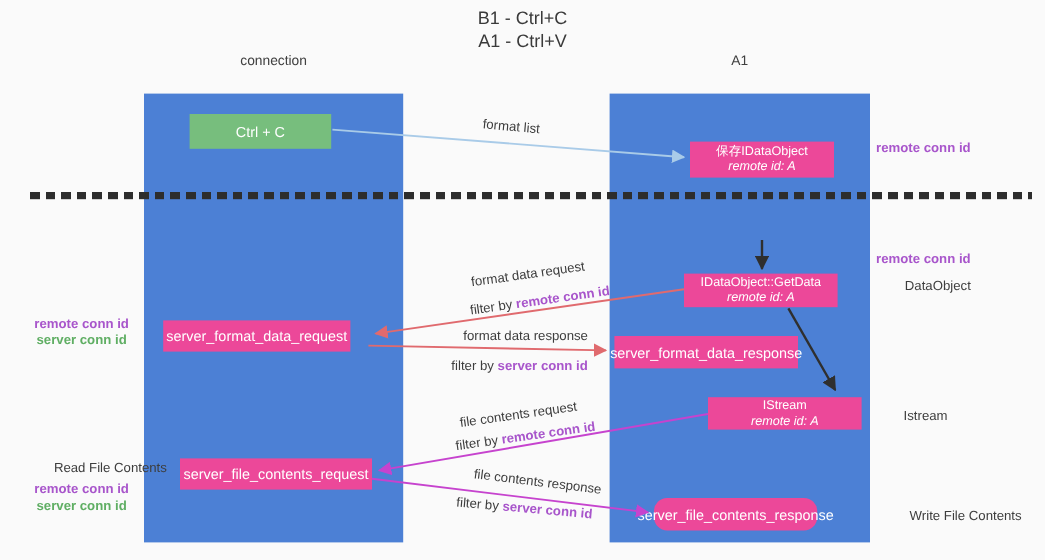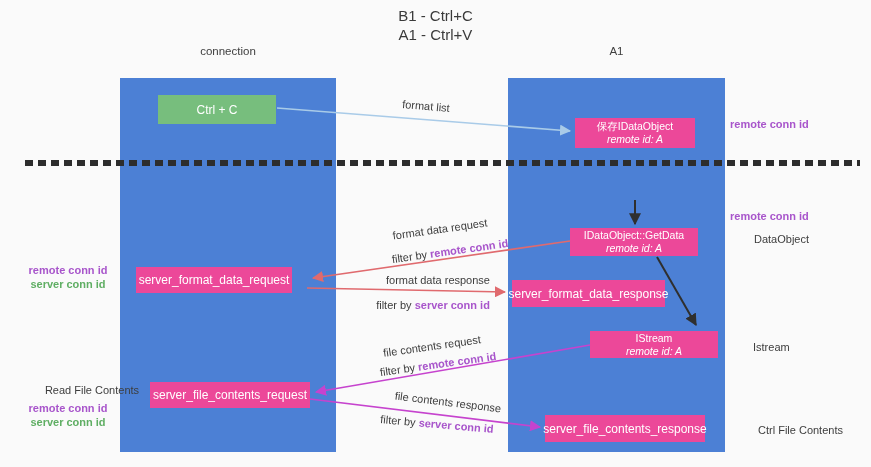--- a/index.html
+++ b/index.html
@@ -84,21 +84,21 @@
 
   <div class="node orange" style="left:590px;top:331px;width:128px;height:27px;">
     <div class="l1">IStream</div>
     <div class="l2">remote id: A</div>
   </div>
 
   <div class="node orange" style="left:150px;top:382px;width:160px;height:26px;">
     <div class="single">server_file_contents_request</div>
   </div>
 
-  <div class="node orange" style="left:545px;top:415px;width:160px;height:27px;">
+  <div class="node orange" style="left:545px;top:415px;width:136px;height:27px;border-radius:11px;">
     <div class="single">server_file_contents_response</div>
   </div>
 
   <svg class="overlay" width="871" height="467" viewBox="0 0 871 467">
     <defs>
       <marker id="mBlue" viewBox="0 0 10 10" refX="9" refY="5" markerWidth="7" markerHeight="7" orient="auto">
           <path d="M0,0 L10,5 L0,10 z" fill="#A9CBE8"></path>
         </marker>
       <marker id="mBlack" viewBox="0 0 10 10" refX="9" refY="5" markerWidth="6" markerHeight="6" orient="auto">
           <path d="M0,0 L10,5 L0,10 z" fill="#2F2F2F"></path>
@@ -138,21 +138,21 @@
 
   <div class="arrow-label" style="left:448px;top:402px;transform:translate(-50%,-50%) rotate(7deg);">file contents response</div>
   <div class="arrow-label" style="left:437px;top:424px;transform:translate(-50%,-50%) rotate(5deg);">
     <span>filter by </span><span class="key-purple">server conn id</span>
   </div>
 
   <div class="ann purple" style="left:730px;top:118px;">remote conn id</div>
   <div class="ann purple" style="left:730px;top:210px;">remote conn id</div>
   <div class="ann dark" style="left:730px;top:233px;">DataObject</div>
   <div class="ann dark" style="left:729px;top:341px;">Istream</div>
-  <div class="ann dark" style="left:734px;top:424px;">Ctrl File Contents</div>
+  <div class="ann dark" style="left:734px;top:424px;">Write File Contents</div>
 
   <div class="ann purple left-ann" style="top:264px;">remote conn id</div>
   <div class="ann green left-ann" style="top:278px;">server conn id</div>
   <div class="ann dark left-ann" style="top:384px;">Read File Contents</div>
   <div class="ann purple left-ann" style="top:402px;">remote conn id</div>
   <div class="ann green left-ann" style="top:416px;">server conn id</div>
 
 </div>
 
 </body></html>

